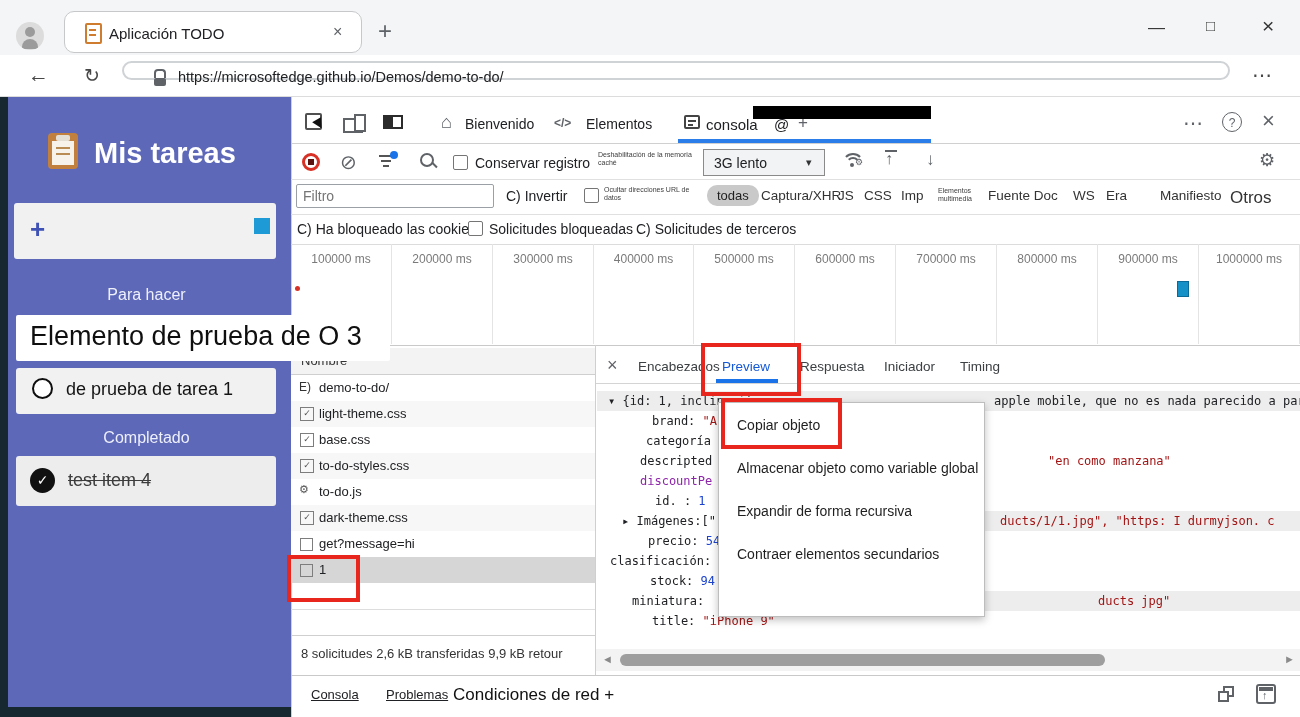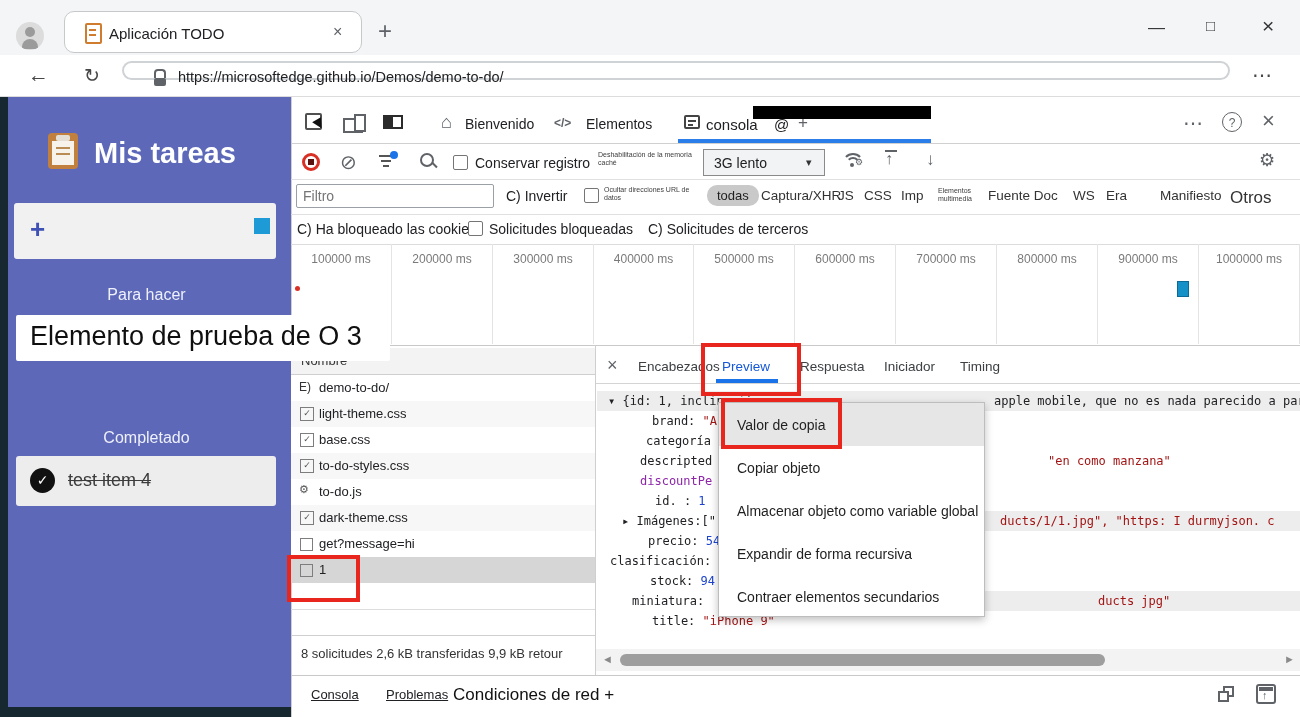--- a/index.html
+++ b/index.html
@@ -80,20 +80,24 @@
   </div>
 
   <div class="abs" style="left:8px;top:286px;width:277px;text-align:center;">
     <span style="font-size:16px;color:#eef0fa;">Para hacer</span>
   </div>
 
   <div class="abs" style="left:16px;top:315px;width:374px;height:46px;background:#fff;border-radius:2px;z-index:6;">
     <span class="abs t" style="left:14px;top:6px;font-size:27px;color:#0f0f0f;">Elemento de prueba de O 3</span>
   </div>
 
+  <div class="abs" style="left:16px;top:368px;width:260px;height:46px;background:#f1f1f1;border-radius:3px;">
+    <div class="abs" style="left:16px;top:10px;width:21px;height:21px;border:2.5px solid #0f0f0f;border-radius:50%;background:#fff;box-sizing:border-box;"></div>
+    <span class="abs t" style="left:50px;top:11px;font-size:18px;color:#141414;">de prueba de tarea 1</span>
+  </div>
 
   <div class="abs" style="left:8px;top:429px;width:277px;text-align:center;">
     <span style="font-size:16px;color:#eef0fa;">Completado</span>
   </div>
 
   <div class="abs" style="left:16px;top:456px;width:260px;height:50px;background:#ededed;border-radius:3px;">
     <div class="abs" style="left:14px;top:12px;width:25px;height:25px;border-radius:50%;background:#111;text-align:center;">
       <span style="color:#fff;font-size:14px;line-height:25px;">✓</span>
     </div>
     <span class="abs t" style="left:52px;top:14px;font-size:18px;color:#3c3c3c;text-decoration:line-through;">test item 4</span>
@@ -181,21 +185,21 @@
   <span class="abs t" style="left:988px;top:188px;font-size:13.5px;color:#333;">Fuente Doc</span>
   <span class="abs t" style="left:1073px;top:188px;font-size:13.5px;color:#333;">WS</span>
   <span class="abs t" style="left:1106px;top:188px;font-size:13.5px;color:#333;">Era</span>
   <span class="abs t" style="left:1160px;top:188px;font-size:13.5px;color:#333;">Manifiesto</span>
   <span class="abs t" style="left:1230px;top:188px;font-size:17px;color:#333;">Otros</span>
 
   <div class="abs" style="left:291px;top:244px;width:1009px;height:1px;background:#dcdcdc;"></div>
   <span class="abs t" style="left:297px;top:221px;font-size:14px;">C) Ha bloqueado las cookies</span>
   <div class="cb" style="left:468px;top:221px;"></div>
   <span class="abs t" style="left:489px;top:221px;font-size:14px;">Solicitudes bloqueadas</span>
-  <span class="abs t" style="left:636px;top:221px;font-size:14px;margin-left:12px;">C) Solicitudes de terceros</span>
+  <span class="abs t" style="left:636px;top:221px;font-size:14px;">C) Solicitudes de terceros</span>
 
   <div class="cell" style="left:291px;width:101px;">
       <span>100000 ms</span>
     </div>
   <div class="cell" style="left:392px;width:101px;">
       <span>200000 ms</span>
     </div>
   <div class="cell" style="left:493px;width:101px;">
       <span>300000 ms</span>
     </div>
@@ -316,23 +320,20 @@
   <div class="pline mono t" style="left:652px;top:614px;">
     <span>title: </span><span class="vstr">"iPhone 9"</span>
   </div>
 
   <span class="abs mono t" style="left:994px;top:394px;">apple mobile, que no es nada parecido a par</span>
   <span class="abs mono t vstr" style="left:1048px;top:454px;">"en como manzana"</span>
   <span class="abs mono t vstr" style="left:1000px;top:514px;">ducts/1/1.jpg", "https: I durmyjson. c</span>
   <span class="abs mono t vstr" style="left:1098px;top:594px;">ducts jpg"</span>
 
   <div class="abs" style="left:718px;top:402px;width:267px;height:215px;background:#fff;border:1px solid #bdbdbd;box-shadow:0 3px 8px rgba(0,0,0,0.25);z-index:40;box-sizing:border-box;">
-    <div class="menu-item" style="background:#e6e6e6;">
-      <span class="t">Valor de copia</span>
-    </div>
     <div class="menu-item">
       <span class="t">Copiar objeto</span>
     </div>
     <div class="menu-item">
       <span class="t">Almacenar objeto como variable global</span>
     </div>
     <div class="menu-item">
       <span class="t">Expandir de forma recursiva</span>
     </div>
     <div class="menu-item">

